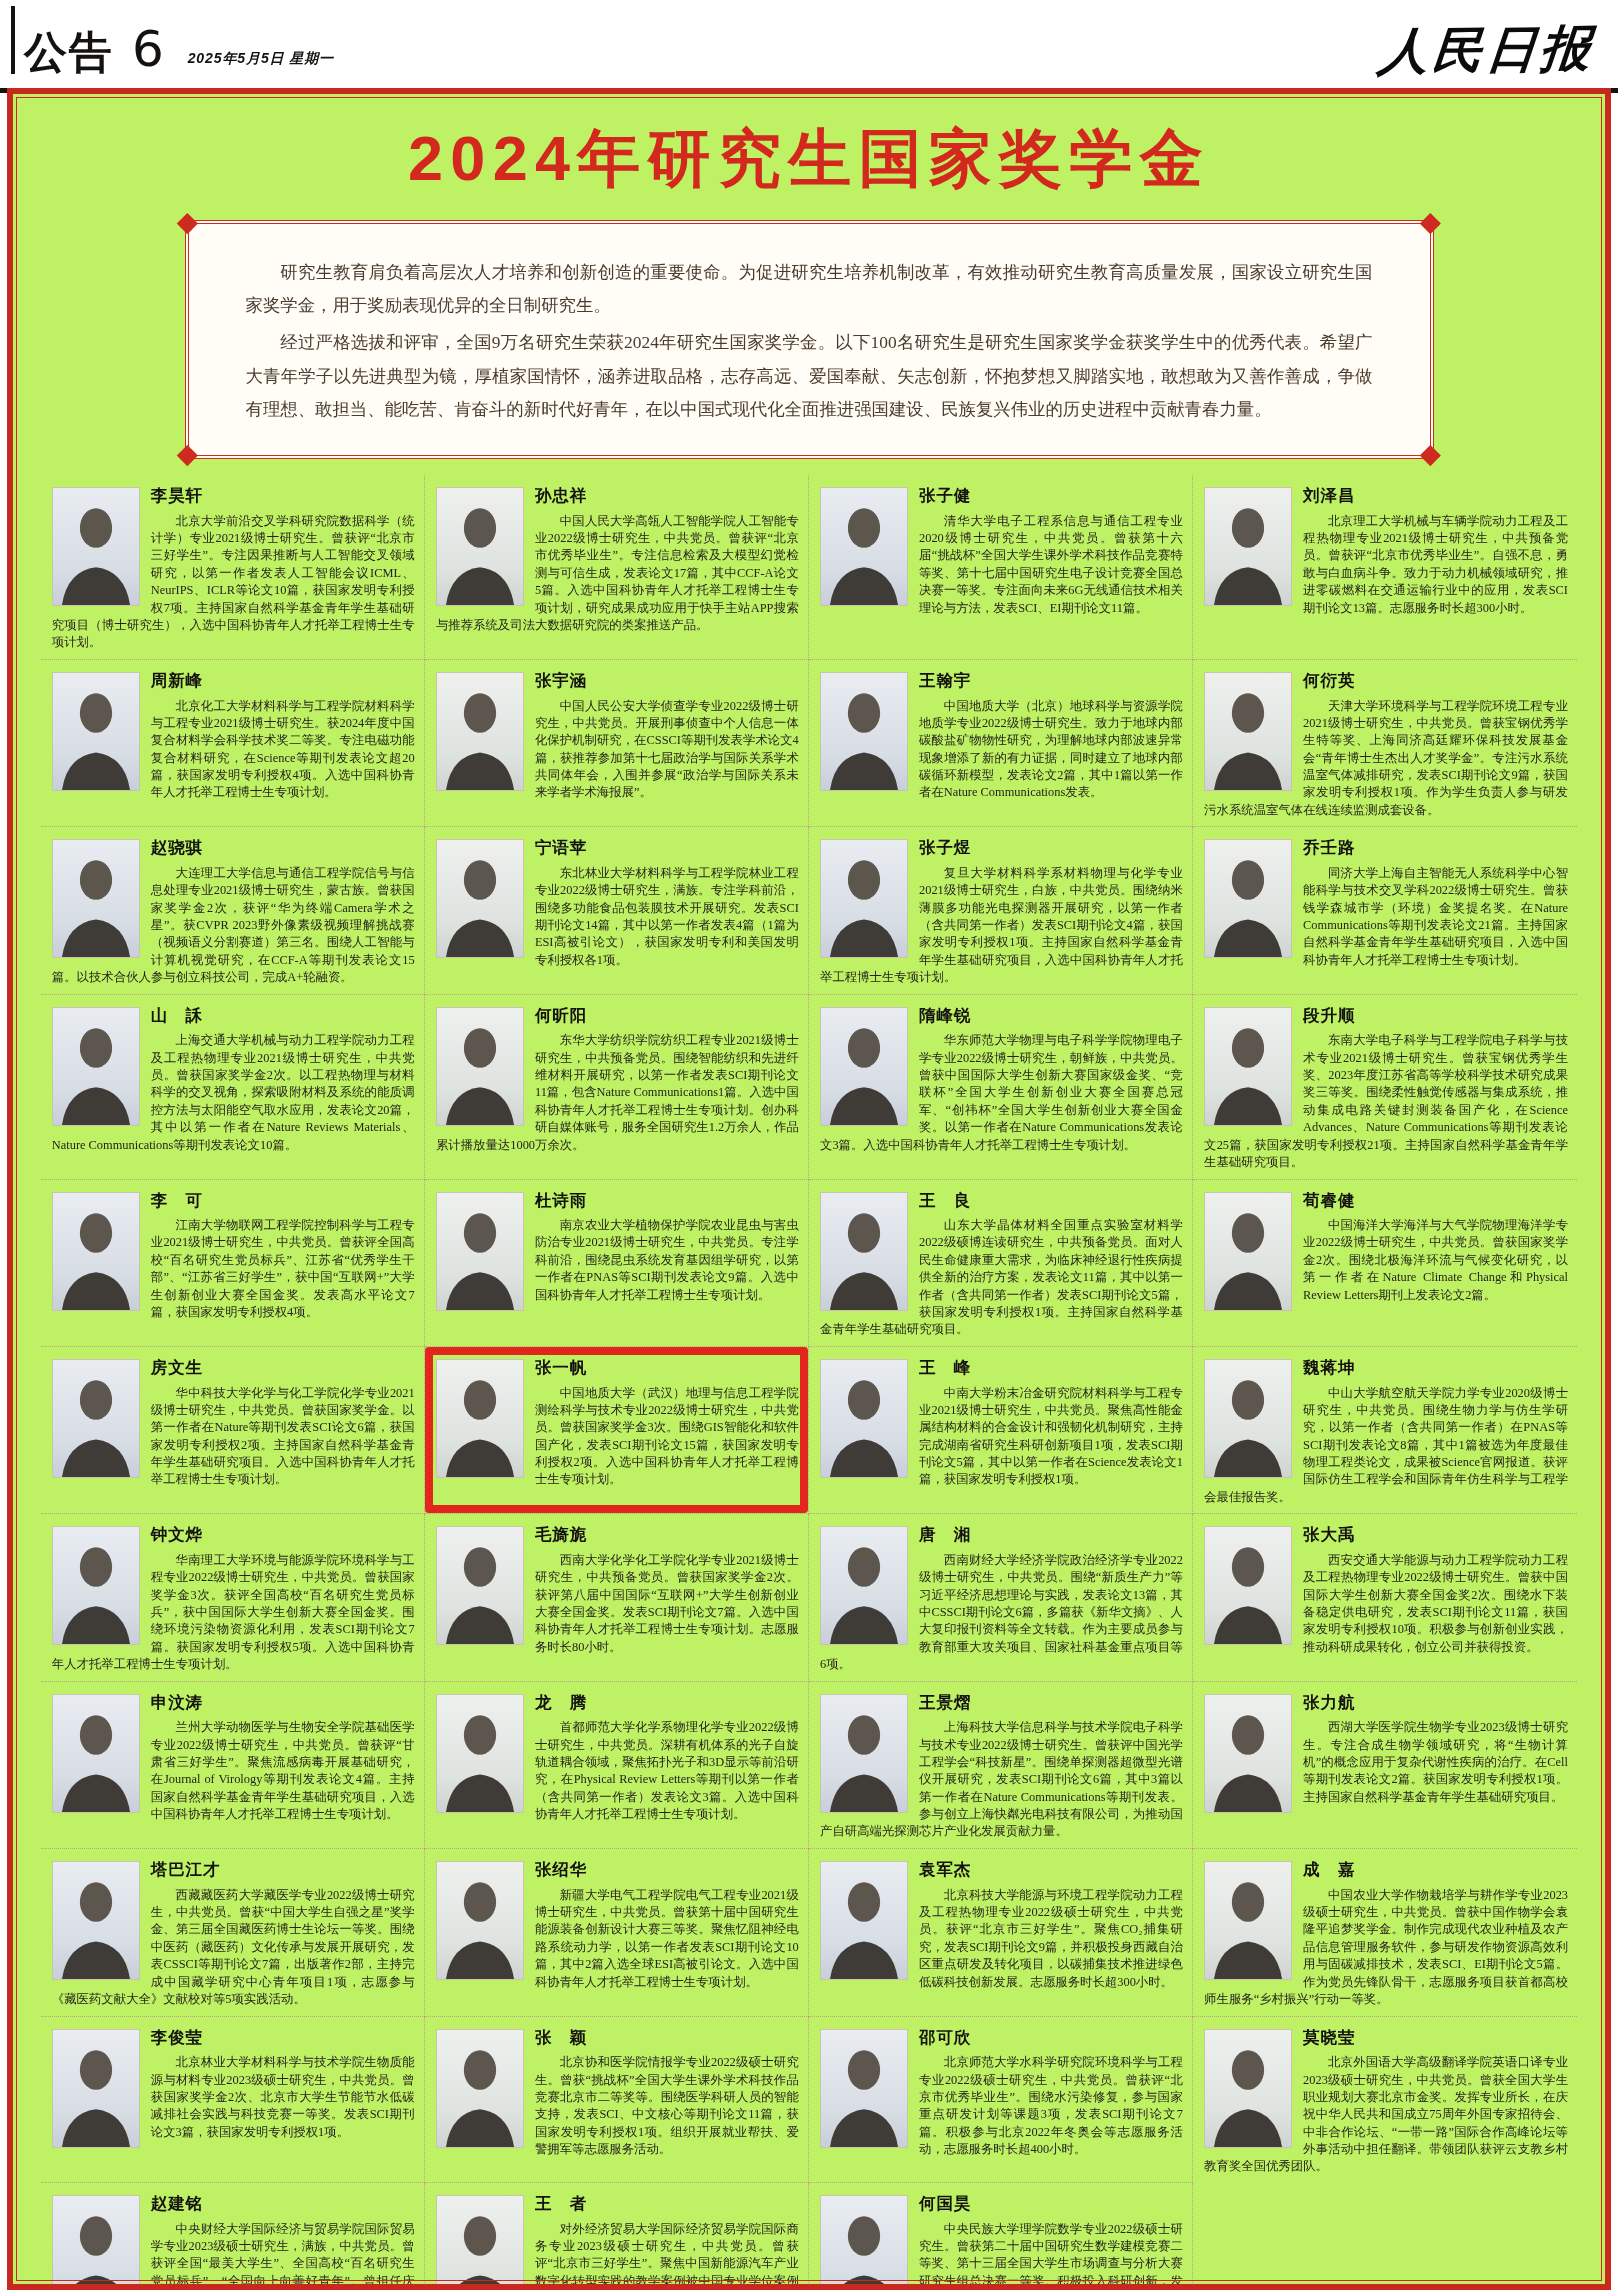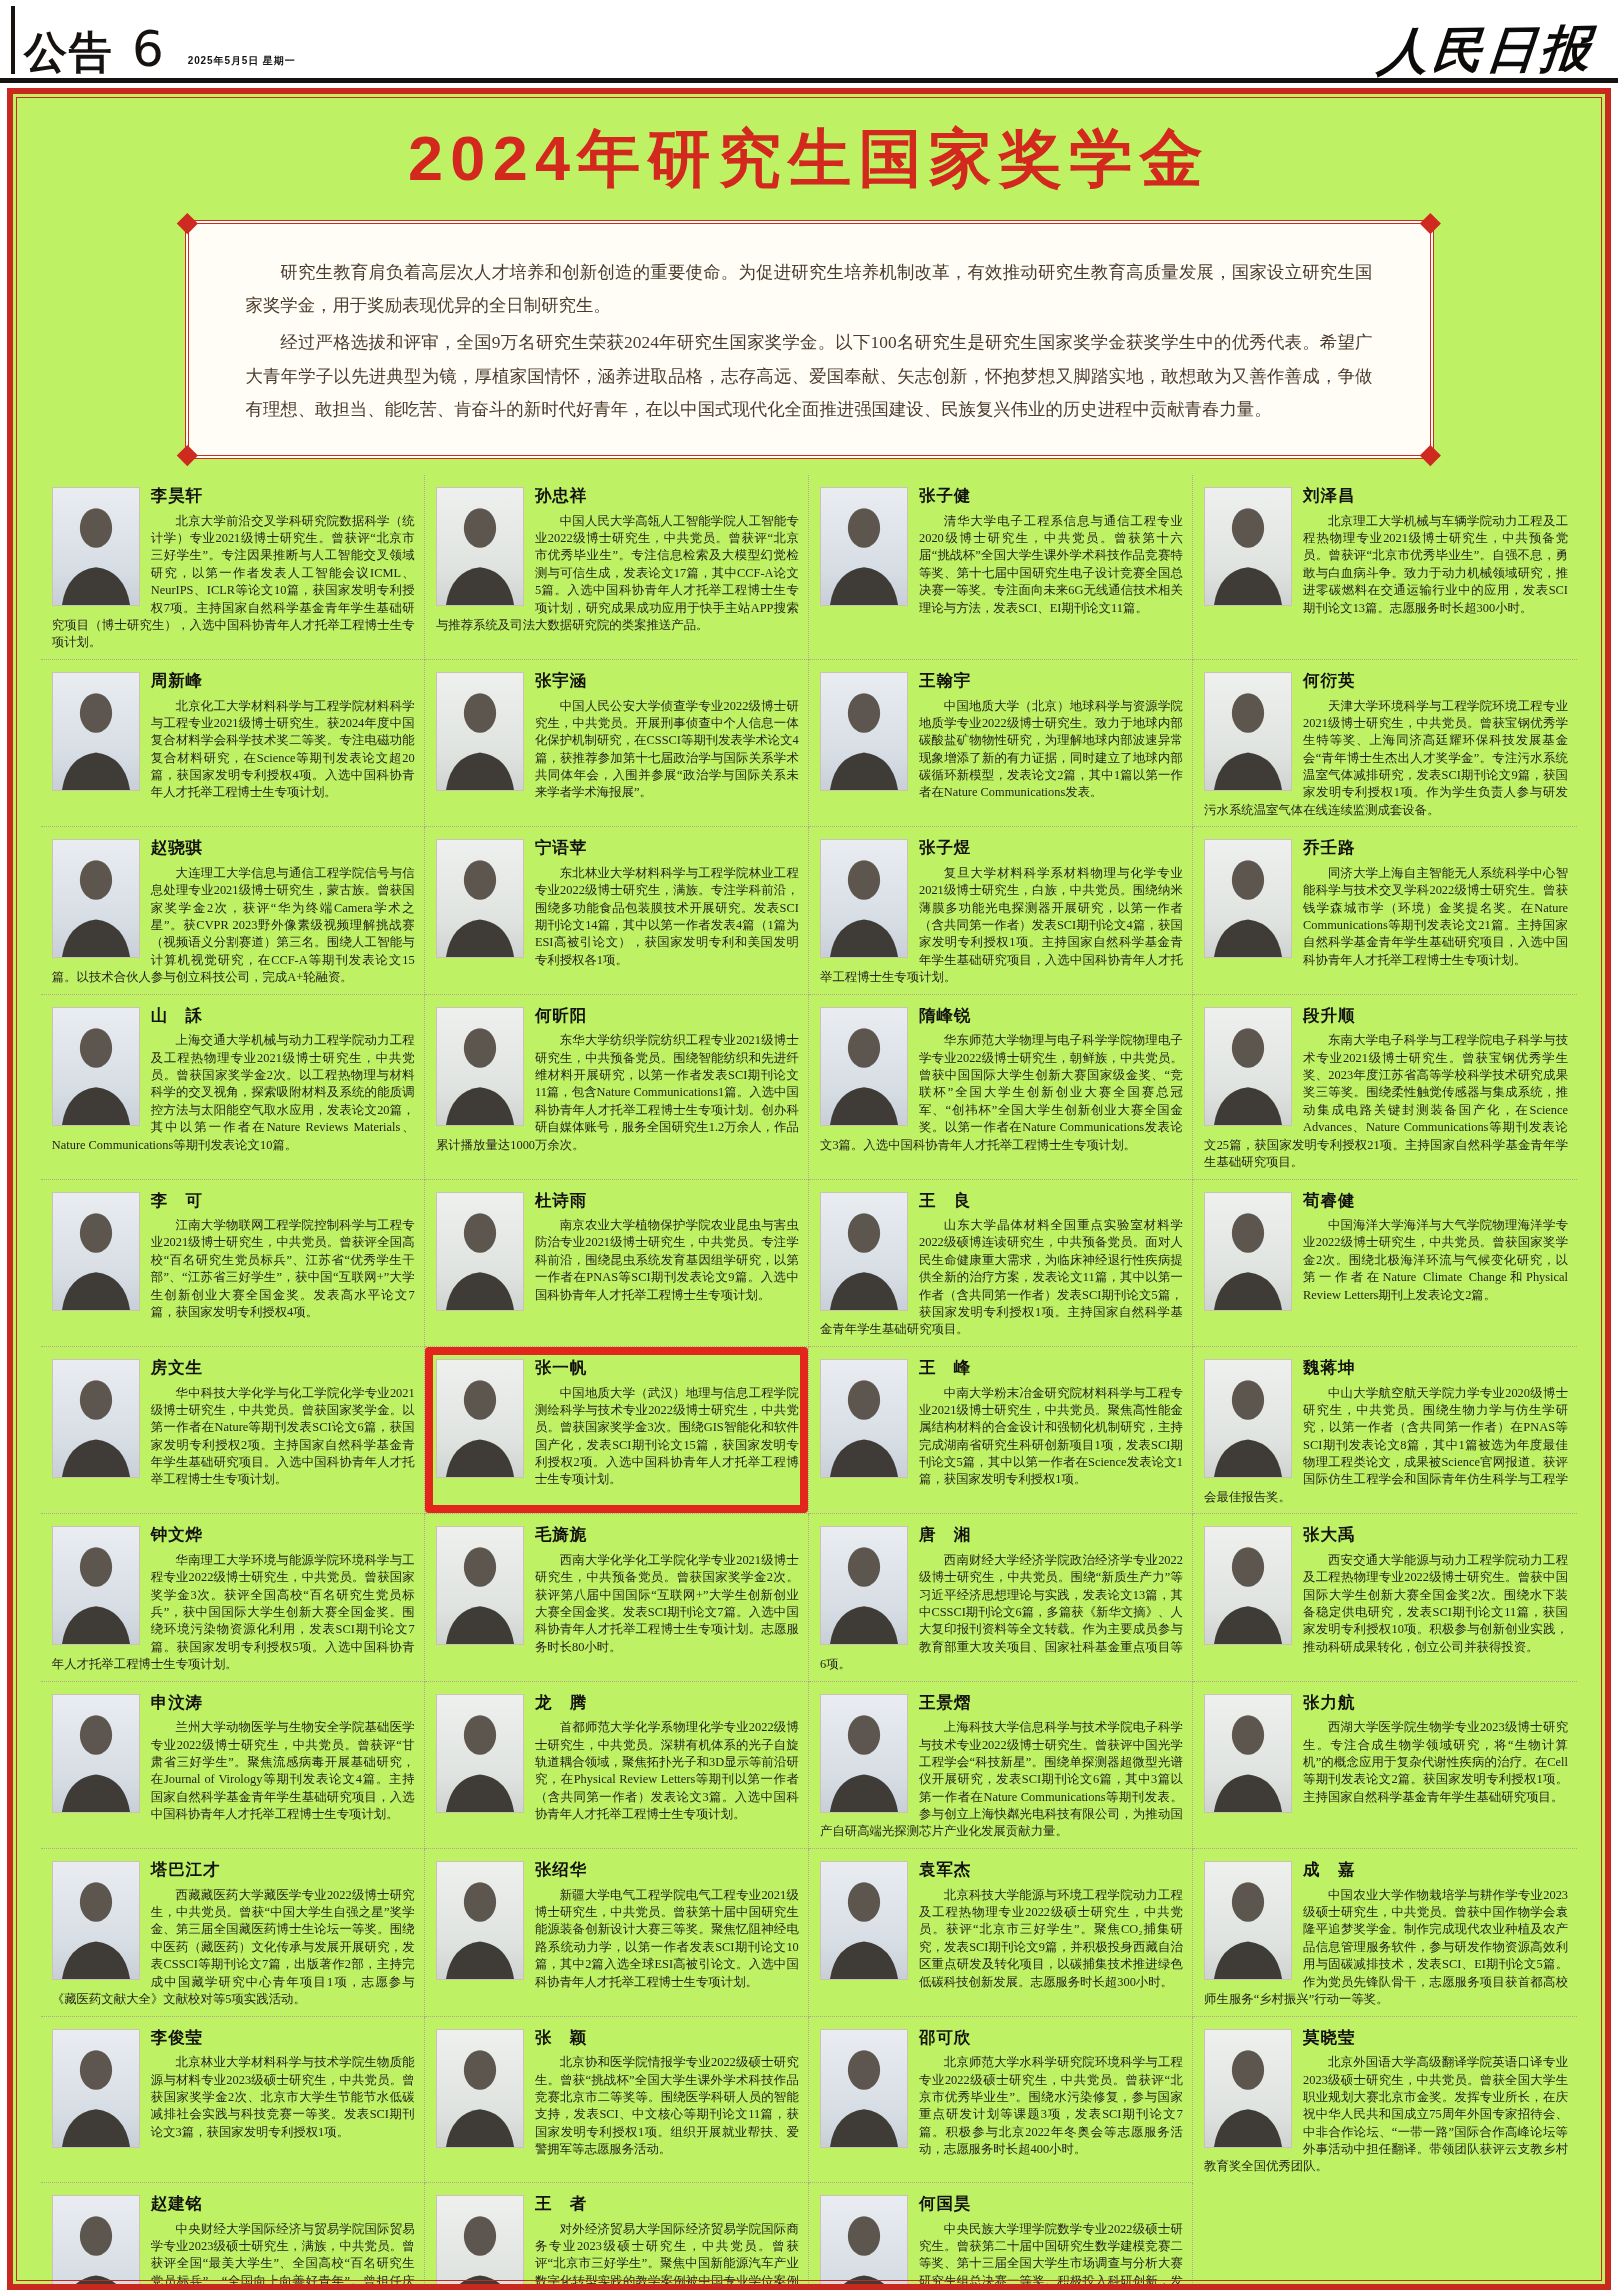--- a/index.html
+++ b/index.html
@@ -1,27 +1,27 @@
 <!DOCTYPE html>
 <html style="font-size:14.7px"><head>
 <meta charset="utf-8">
 <style>
   html,body{margin:0;padding:0;}
   body{
     width:1618px;height:2291px;position:relative;background:#ffffff;
     font-family:"Liberation Serif","DejaVu Serif",serif;color:#222;overflow:hidden;
   }
   
-  .header{position:relative;height:83px;background:#fff;}
+  .header{position:relative;height:93px;background:#fff;}
   .header-rule{position:absolute;left:0;right:0;bottom:0;height:4.6px;background:#15120f;}
   .header-left{position:absolute;left:11px;top:5.5px;display:flex;align-items:flex-end;}
   .header-left-bar{width:3.7px;height:68px;background:#15120f;margin-right:9.2px;}
   .section-label{font-family:"Liberation Sans","DejaVu Sans",sans-serif;font-weight:bold;font-size:43px;line-height:1;letter-spacing:1.8px;color:#15120f;}
   .page-number{font-family:"DejaVu Sans",sans-serif;font-size:50px;line-height:.95;margin-left:18.4px;color:#15120f;}
-  .date-line{font-family:"Liberation Sans","DejaVu Sans",sans-serif;font-weight:bold;font-size:10px;margin:0 0 5.5px 24px;color:#15120f;letter-spacing:0.9px;}
+  .date-line{font-family:"Liberation Sans","DejaVu Sans",sans-serif;font-weight:bold;font-size:14px;margin:0 0 5.5px 24px;color:#15120f;letter-spacing:0.9px;font-style:italic;}
   .masthead{position:absolute;right:24px;top:16.5px;font-family:"DejaVu Serif",serif;font-style:italic;font-weight:bold;font-size:50px;color:#0d0b09;letter-spacing:3.7px;transform:skewX(-6deg) rotate(-1deg);}
   
   .frame{position:absolute;top:88px;left:7.3px;right:7.3px;height:2190px;background:#bef264;border:6.4px solid #c9281e;overflow:hidden;}
   .frame-inner-line{position:absolute;inset:2.8px;border:1.8px solid #c9281e;pointer-events:none;z-index:5;}
   
   .title{margin-top:31px;text-align:center;color:#d3281e;font-family:"Liberation Sans","DejaVu Sans",sans-serif;font-weight:bold;}
   .title .l1{font-size:63px;letter-spacing:7.3px;line-height:1.05;}
   .title .l2{font-size:61px;letter-spacing:9.2px;line-height:1.05;margin-top:14.7px;}
   
   .intro{position:relative;width:1249px;margin:29px auto 16.5px;background:#fffdf6;border:4.6px double #cf2a20;padding:27.5px 53px 24px;box-sizing:border-box;}

